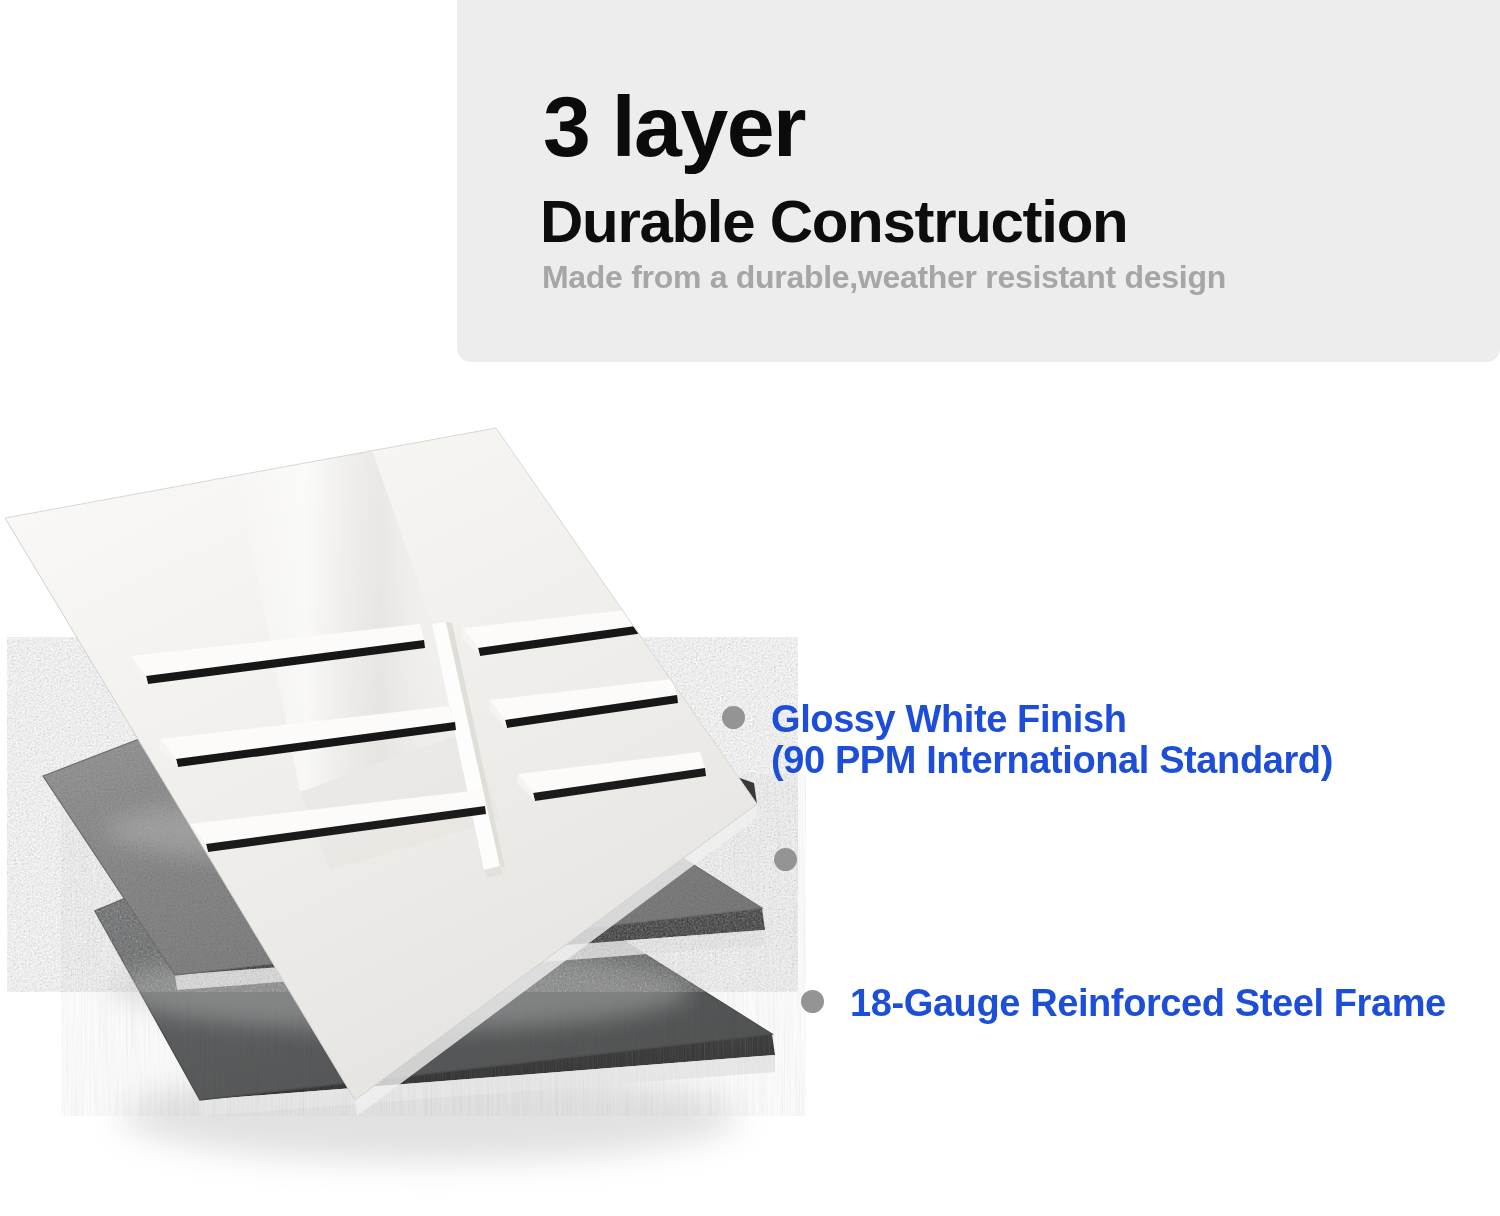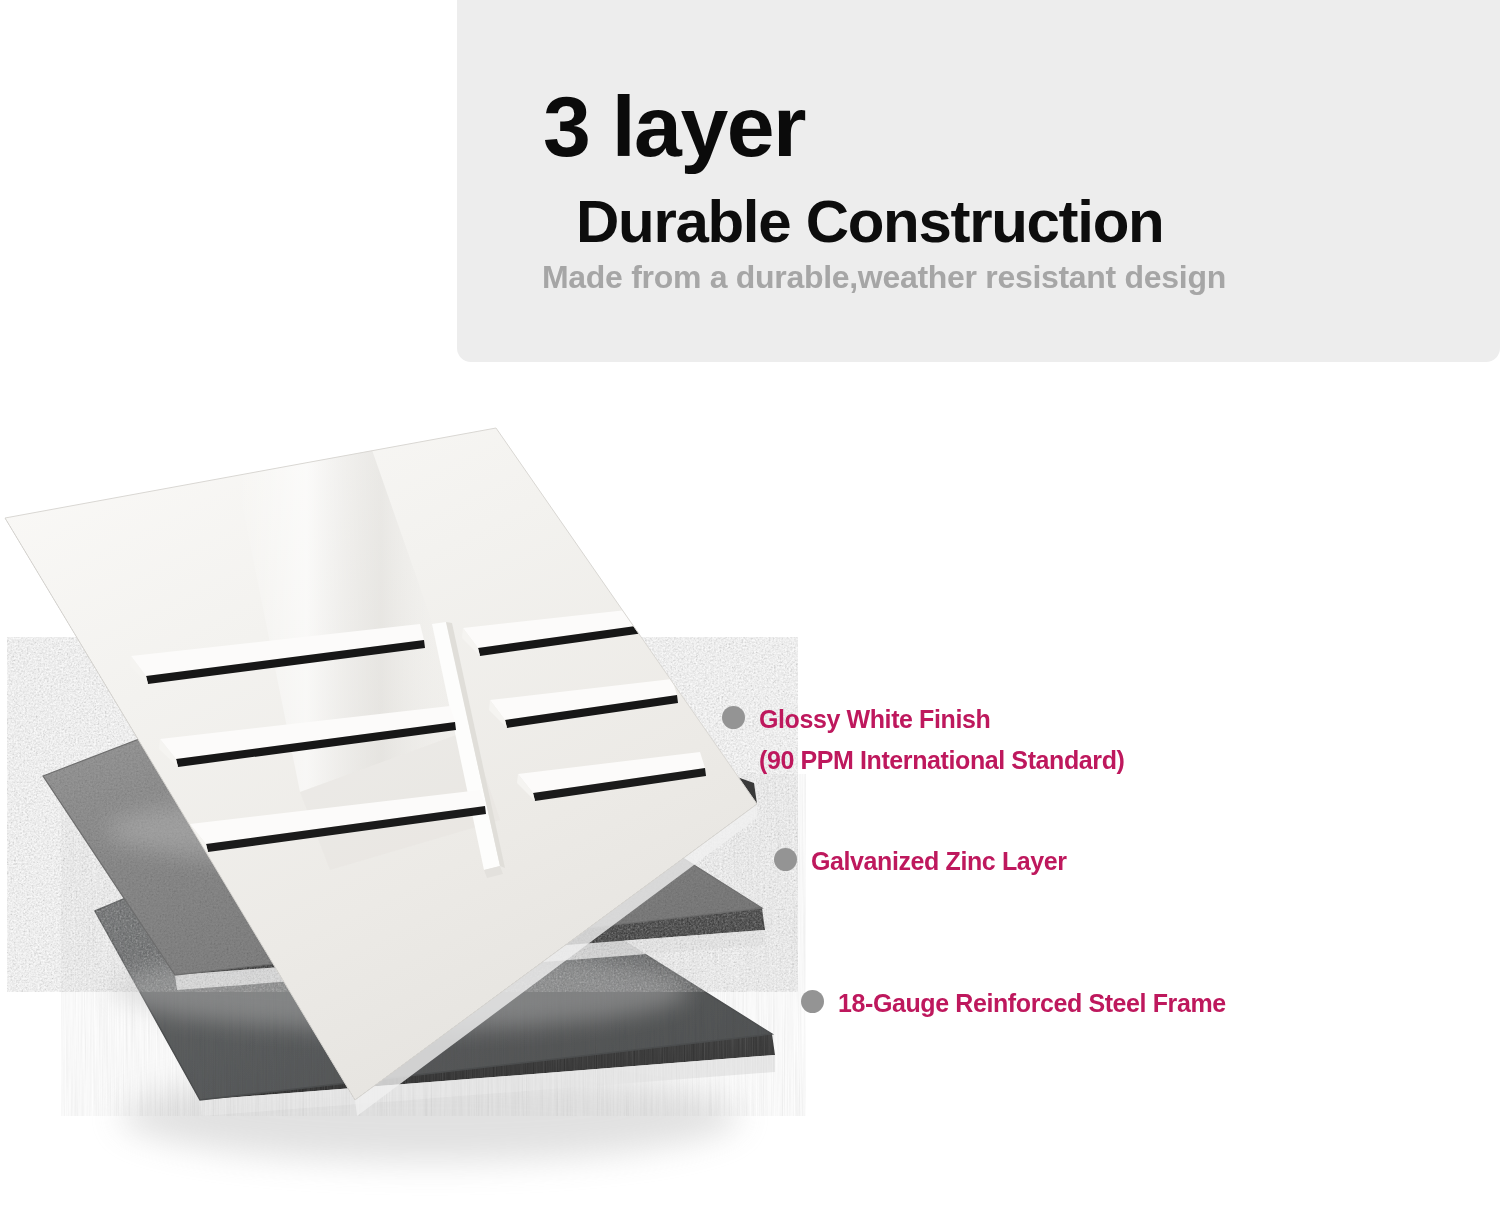--- a/index.html
+++ b/index.html
@@ -12,21 +12,21 @@
     background:#ededed;border-radius:14px;
   }
   #title-main{
     position:absolute;left:543px;top:83px;
     font-size:86px;line-height:1;font-weight:bold;color:#0b0b0b;
     letter-spacing:-1.5px;white-space:nowrap;
   }
   #title-sub{
     position:absolute;left:540px;top:192px;
     font-size:60px;line-height:1;font-weight:bold;color:#0d0d0d;
-    letter-spacing:-1.3px;white-space:nowrap;margin-left:36px;
+    letter-spacing:-1.3px;white-space:nowrap;
   }
   #title-caption{
     position:absolute;left:542px;top:261px;
     font-size:32px;line-height:1;font-weight:bold;color:#a6a6a6;
     letter-spacing:-0.3px;white-space:nowrap;
   }
 
   
   #product-illustration{position:absolute;left:0;top:400px;width:820px;height:816px;}
   #product-illustration svg{display:block;}
@@ -34,22 +34,22 @@
   
   .bullet-row{position:absolute;display:flex;align-items:flex-start;}
   #bullet-row-0{left:722px;top:699px;}
   #bullet-row-1{left:774px;top:841px;}
   #bullet-row-2{left:801px;top:983px;}
   .bullet-dot{
     width:23px;height:23px;border-radius:50%;background:#949494;
     flex:0 0 auto;margin-top:7px;
   }
   .bullet-text{
-    margin-left:14px;font-size:25px;line-height:41px;font-weight:bold;
-    color:#be185d;letter-spacing:-0.4px;white-space:pre-line;
+    margin-left:26px;font-size:38px;line-height:41px;font-weight:bold;
+    color:#1d4ed8;letter-spacing:-0.4px;white-space:pre-line;
   }
 </style>
 </head>
 <body>
 
 <div id="header-panel"></div>
 
 <div id="title-main">3 layer</div>
 <div id="title-sub">Durable Construction</div>
 <div id="title-caption">Made from a durable,weather resistant design</div>
@@ -202,19 +202,18 @@
 </div>
 
 <div class="bullet-row" id="bullet-row-0">
   <span class="bullet-dot"></span>
   <span class="bullet-text">Glossy White Finish
 (90 PPM International Standard)</span>
 </div>
 
 <div class="bullet-row" id="bullet-row-1">
   <span class="bullet-dot"></span>
-  <span class="bullet-text">Galvanized Zinc Layer</span>
 </div>
 
 <div class="bullet-row" id="bullet-row-2">
   <span class="bullet-dot"></span>
   <span class="bullet-text">18-Gauge Reinforced Steel Frame</span>
 </div>
 
 </body></html>

